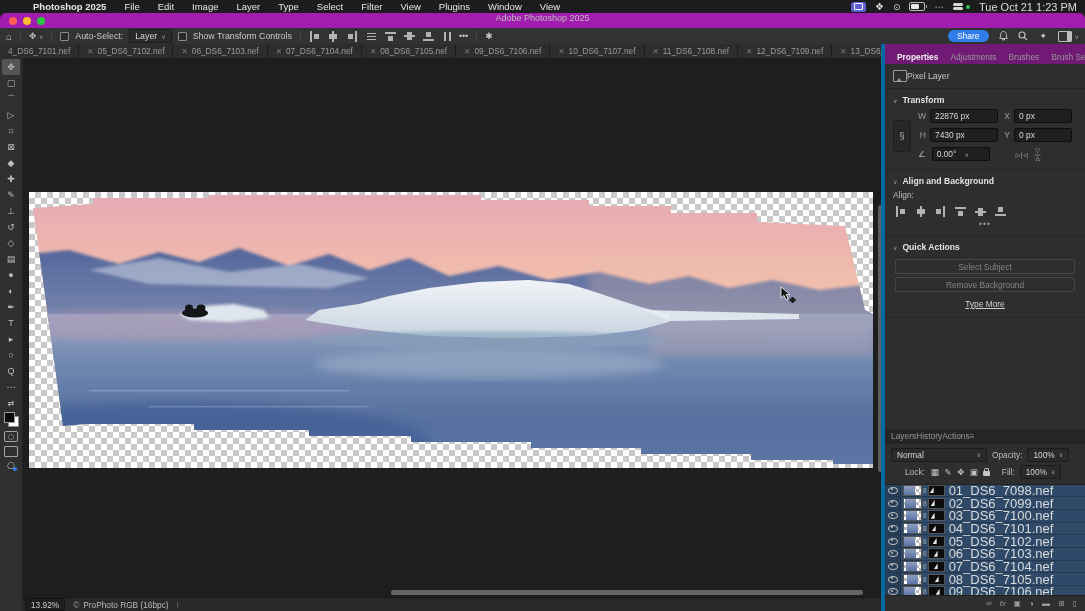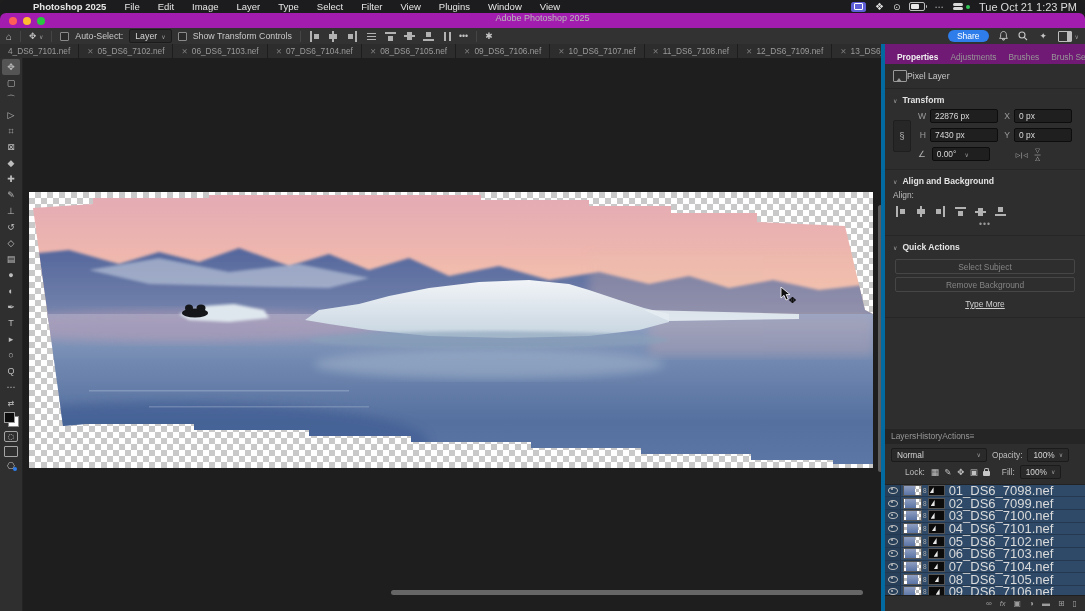--- a/index.html
+++ b/index.html
@@ -377,20 +377,28 @@
       </div>
 
       <svg class="cursor" width="18" height="18" viewBox="0 0 18 18">
         <path d="M1,0 L1,11 L4,8.3 L6,13 L8.2,12 L6.2,7.5 L10,7.5 Z" fill="#111" stroke="#fff" stroke-width="0.8"></path>
         <path d="M12.5,10 L12.5,16 M9.5,13 L15.5,13 M12.5,10 l-1.2,1.5 h2.4 Z M12.5,16 l-1.2,-1.5 h2.4 Z M9.5,13 l1.5,-1.2 v2.4 Z M15.5,13 l-1.5,-1.2 v2.4 Z" stroke="#111" stroke-width="1" fill="#111"></path>
       </svg>
 
       <div class="hscroll"></div>
       <div class="vscroll"></div>
 
+      <div class="statusbar">
+        <span class="zoombox">13.92%</span>
+        <span style="display:flex;align-items:center;gap:4px">
+          <span style="color:#9a9a9a">©</span>
+          <span>ProPhoto RGB (16bpc)</span>
+        </span>
+        <span class="chev">⟩</span>
+      </div>
     </div>
   </div>
 
   <div class="rpanel">
     <div class="ptabs" id="prop-tabs">
         <span class="pt active">Properties</span>
         <span class="pt">Adjustments</span>
         <span class="pt">Brushes</span>
         <span class="pt">Brush Settings</span>
       </div>

